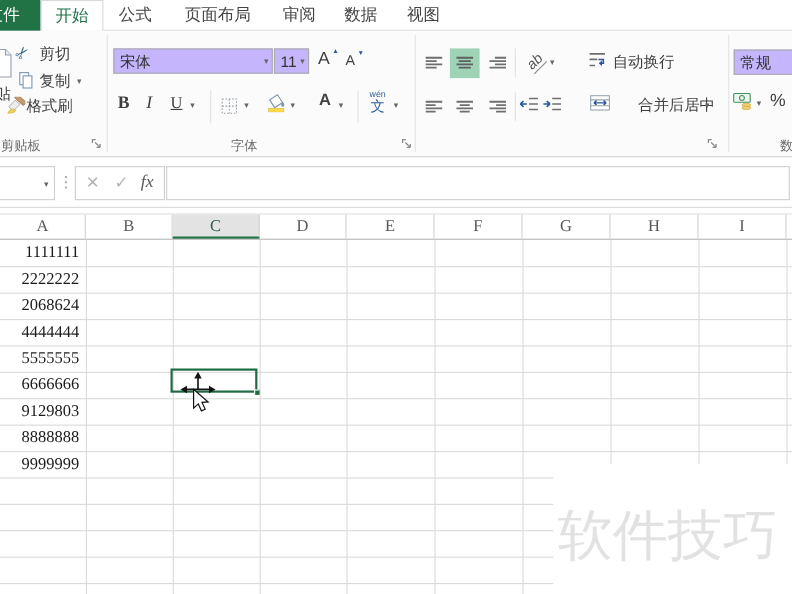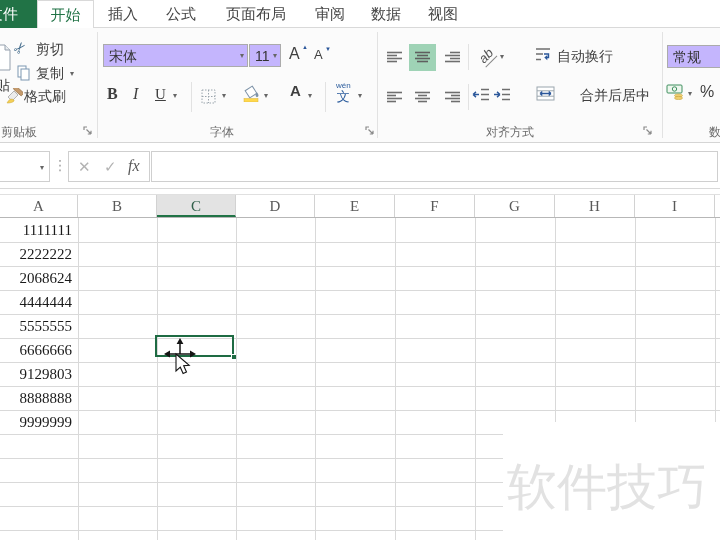--- a/index.html
+++ b/index.html
@@ -55,21 +55,20 @@
 .wmk span{position:absolute;left:4px;top:32px;font-size:50px;color:#e2e2e2;white-space:nowrap;letter-spacing:0}
 </style>
 </head>
 <body>
 
 <div class="app">
 
   <div class="tabbar">
     <div class="file"><span>文件</span></div>
     <div class="tab sel" style="flex:0 0 57px"><span>开始</span></div>
-    <div class="tab" style="flex:0 0 58px"><span>插入</span></div>
     <div class="tab" style="flex:0 0 58px"><span>公式</span></div>
     <div class="tab" style="flex:0 0 92px"><span>页面布局</span></div>
     <div class="tab" style="flex:0 0 56px"><span>审阅</span></div>
     <div class="tab" style="flex:0 0 56px"><span>数据</span></div>
     <div class="tab" style="flex:0 0 58px"><span>视图</span></div>
   </div>
 
   <div class="ribbon">
 
     <svg class="r" style="left:-9px;top:16px" width="20" height="27">
@@ -221,21 +220,20 @@
       </svg>
     <span class="r bt" style="left:557px;top:20px">自动换行</span>
     <svg class="r" style="left:536px;top:58px" width="19" height="15">
         <rect x="1" y="1" width="17" height="13" fill="#fff" stroke="#9aa5ad"></rect>
         <line x1="1" y1="4.8" x2="18" y2="4.8" stroke="#9aa5ad"></line>
         <line x1="1" y1="10.2" x2="18" y2="10.2" stroke="#9aa5ad"></line>
         <path d="M4,7.5 h11 M4,7.5 l2.3,-2 M4,7.5 l2.3,2 M15,7.5 l-2.3,-2 M15,7.5 l-2.3,2" stroke="#2b579a" stroke-width="1.3" fill="none"></path>
       </svg>
     <span class="r bt" style="left:580px;top:59px">合并后居中</span>
     <span class="r dd" style="left:641px;top:64px">▾</span>
-    <span class="r lbl" style="left:458px;top:96px;width:104px;text-align:center">对齐方式</span>
     <svg class="r" style="left:643px;top:98px" width="10" height="10">
         <path d="M1,4 V1 H4" fill="none" stroke="#8a8a8a" stroke-width="1.2"></path>
         <path d="M3.5,3.5 L8,8 M8,8 v-3.2 M8,8 h-3.2" stroke="#8a8a8a" stroke-width="1.2" fill="none"></path>
       </svg>
     <div class="r sep" style="left:662px;top:4px;height:106px"></div>
 
     <div class="r combo" style="left:667px;top:17px;width:70px;height:23px">
       <span class="cv">常规</span>
     </div>
     <svg class="r" style="left:666px;top:55px" width="20" height="17">

